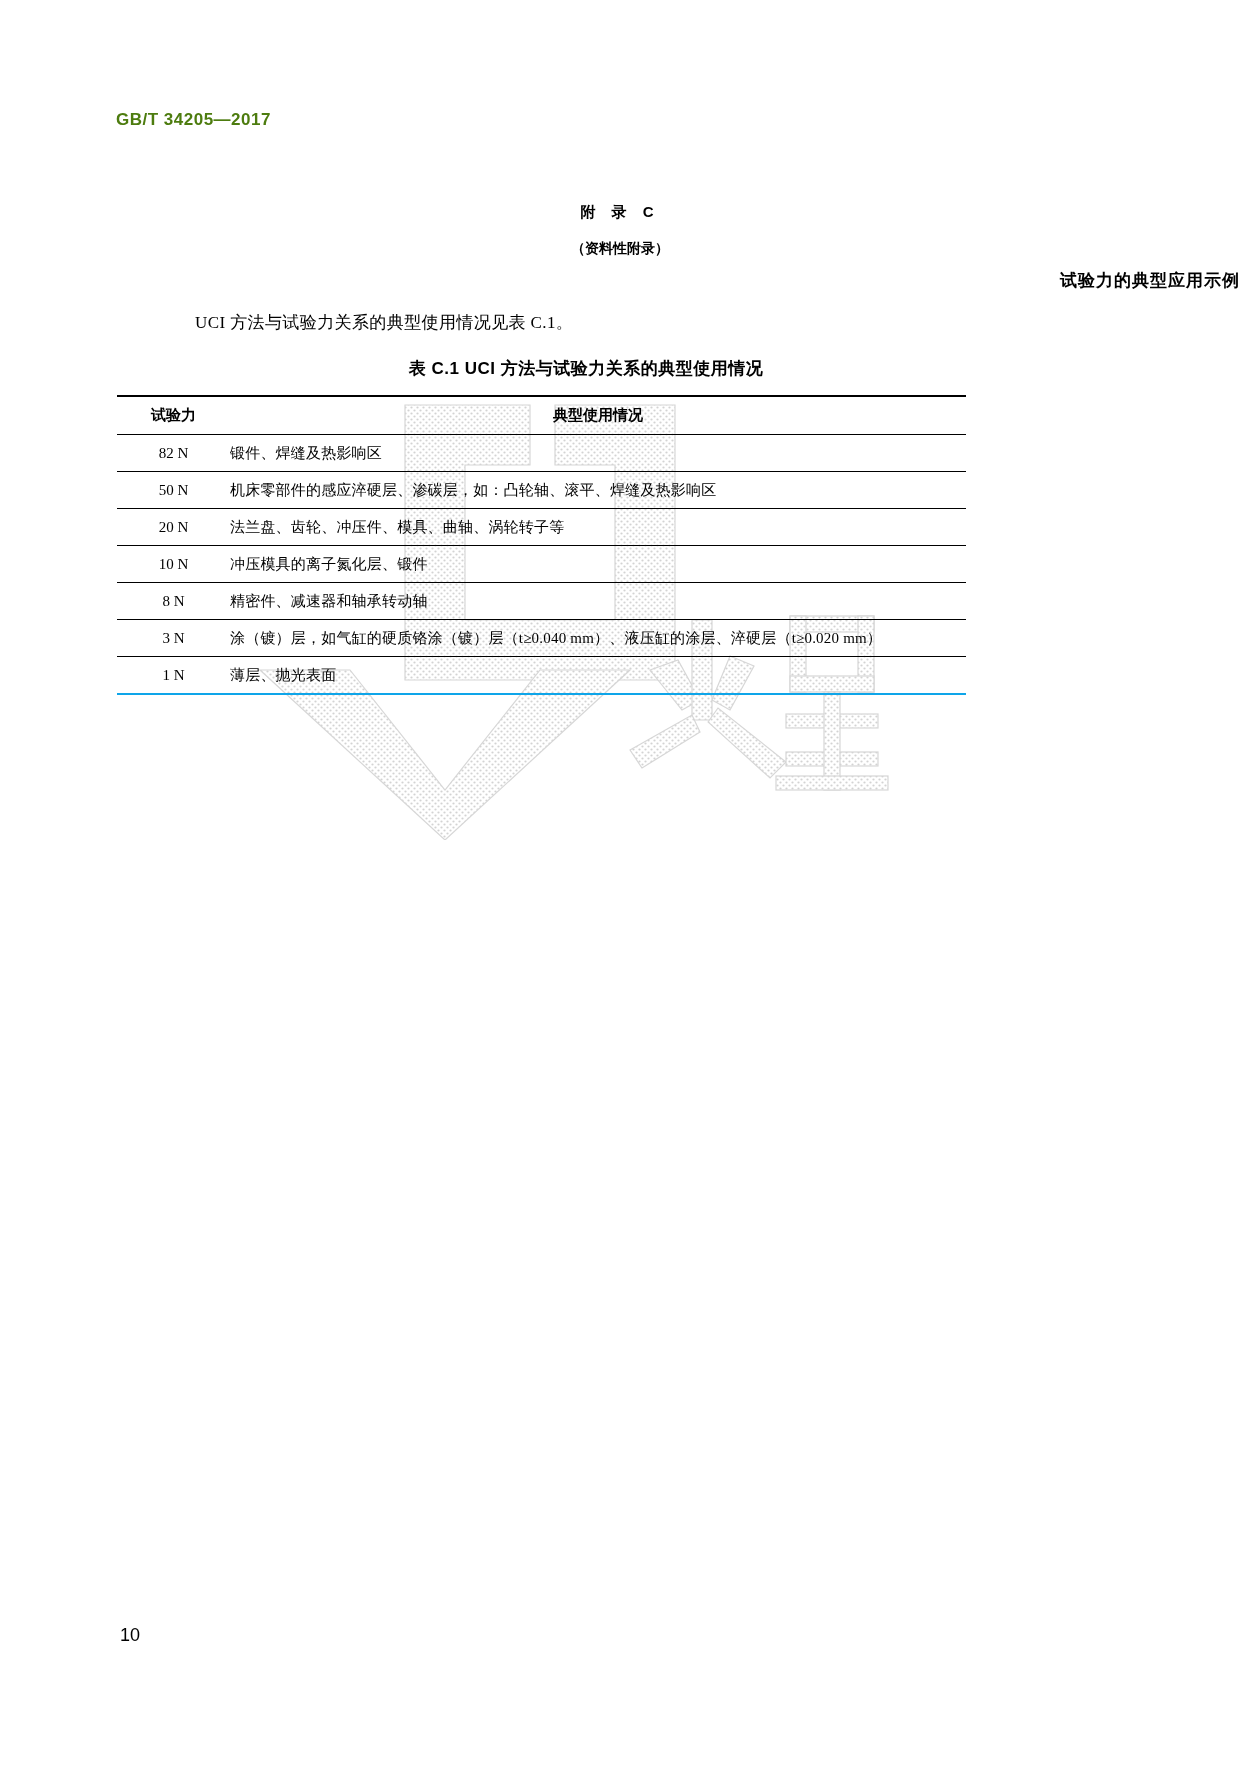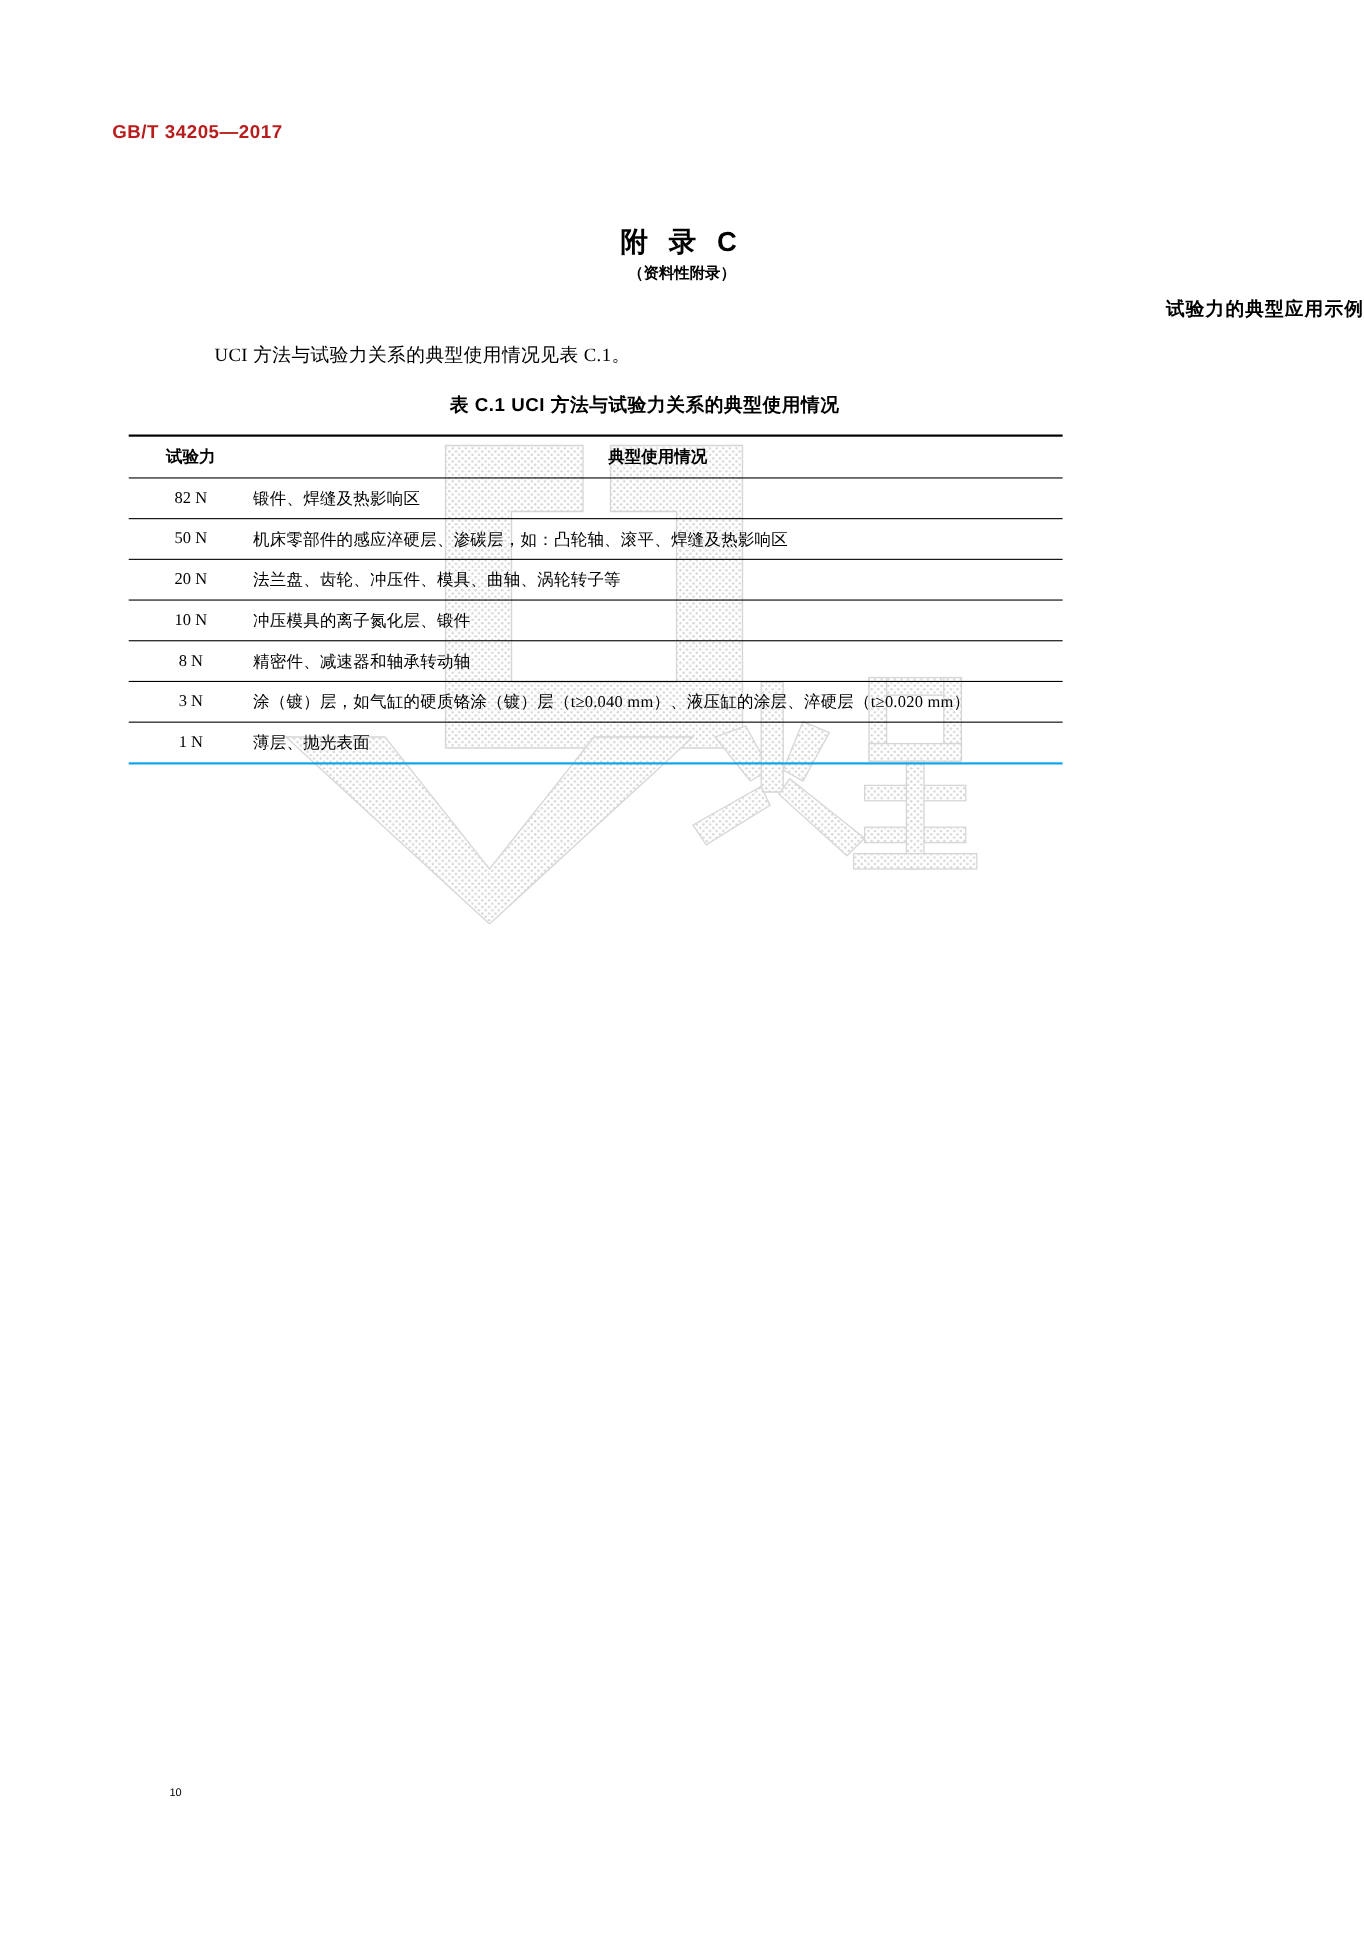--- a/index.html
+++ b/index.html
@@ -18,39 +18,39 @@
   .page {
     position: absolute;
     inset: 0;
     width: 1240px;
     height: 1772px;
   }
 
   
   .doc-header {
     position: absolute;
-    left: 102px;
+    left: 116px;
     top: 110px;
     font-family: "Liberation Sans", sans-serif;
     font-weight: bold;
     font-size: 17px;
     letter-spacing: 0.5px;
-    color: #b91c1c;
+    color: #4d7c0f;
   }
 
   
   .annex-title {
     position: absolute;
     left: 0;
     top: 203px;
     width: 1240px;
     text-align: center;
     font-family: "Liberation Sans", sans-serif;
     font-weight: bold;
-    font-size: 25px;
+    font-size: 15px;
     letter-spacing: 6px;
   }
   .annex-sub {
     position: absolute;
     left: 0;
     top: 240px;
     width: 1240px;
     text-align: center;
     font-family: "Liberation Sans", sans-serif;
     font-weight: bold;
@@ -151,24 +151,24 @@
     letter-spacing: 0.2px;
     margin-left: 11px;
   }
   
   .table-wrap::before,
   .table-wrap::after { content: none; }
 
   
   .page-number {
     position: absolute;
-    left: 154px;
+    left: 120px;
     top: 1625px;
     font-family: "Liberation Sans", sans-serif;
-    font-size: 10px;
+    font-size: 18px;
   }
 
   
   .watermark {
     position: absolute;
     left: 230px;
     top: 370px;
     width: 660px;
     height: 470px;
     opacity: 0.30;

